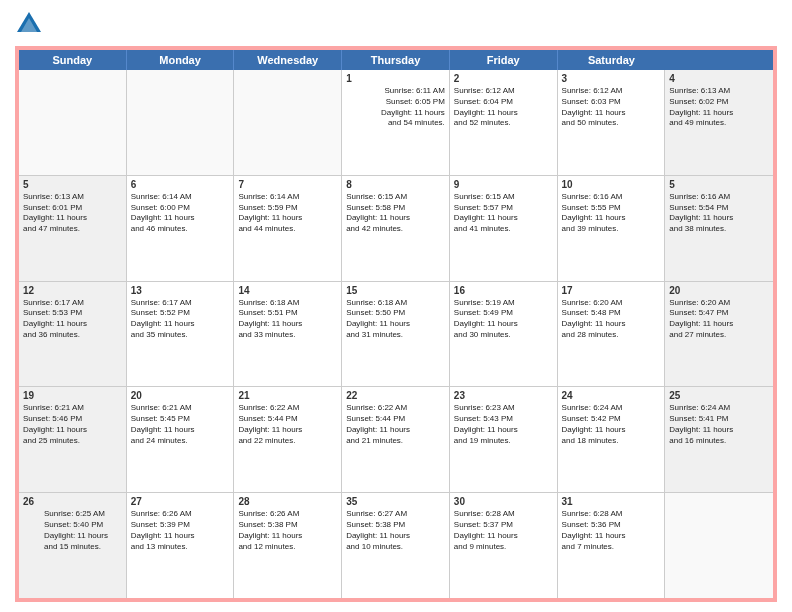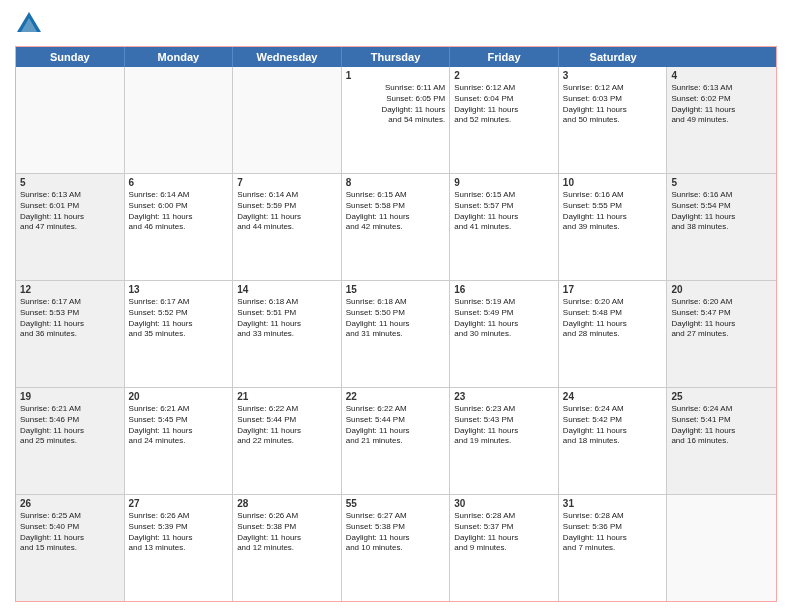--- a/index.html
+++ b/index.html
@@ -56,21 +56,21 @@
       color: #333;
     }
     .location-title {
       font-size: 14px;
       color: #555;
     }
     .calendar {
       flex: 1;
       display: flex;
       flex-direction: column;
-      border: 1px solid #fca5a5;
+      border: 4px solid #fca5a5;
     }
     .cal-header {
       display: grid;
       grid-template-columns: repeat(7, 1fr);
       background: #3a6faf;
     }
     .cal-header-cell {
       color: #fff;
       font-size: 11px;
       font-weight: bold;
@@ -328,41 +328,41 @@
             <span class="day-num">25</span>
             <div class="cell-text" style="white-space: pre-line;">Sunrise: 6:24 AM
 Sunset: 5:41 PM
 Daylight: 11 hours
 and 16 minutes.</div>
           </div>
         </div>
         <div class="cal-row">
           <div class="cal-cell shaded">
             <span class="day-num">26</span>
-            <div class="cell-text" style="white-space: pre-line;">Sunrise: 6:25 AM
+            <div class="cell-text" style="white-space: pre-line; margin-left: 21px;">Sunrise: 6:25 AM
 Sunset: 5:40 PM
 Daylight: 11 hours
 and 15 minutes.</div>
           </div>
           <div class="cal-cell">
             <span class="day-num">27</span>
             <div class="cell-text" style="white-space: pre-line;">Sunrise: 6:26 AM
 Sunset: 5:39 PM
 Daylight: 11 hours
 and 13 minutes.</div>
           </div>
           <div class="cal-cell">
             <span class="day-num">28</span>
             <div class="cell-text" style="white-space: pre-line;">Sunrise: 6:26 AM
 Sunset: 5:38 PM
 Daylight: 11 hours
 and 12 minutes.</div>
           </div>
           <div class="cal-cell">
-            <span class="day-num">55</span>
+            <span class="day-num">35</span>
             <div class="cell-text" style="white-space: pre-line;">Sunrise: 6:27 AM
 Sunset: 5:38 PM
 Daylight: 11 hours
 and 10 minutes.</div>
           </div>
           <div class="cal-cell">
             <span class="day-num">30</span>
             <div class="cell-text" style="white-space: pre-line;">Sunrise: 6:28 AM
 Sunset: 5:37 PM
 Daylight: 11 hours

